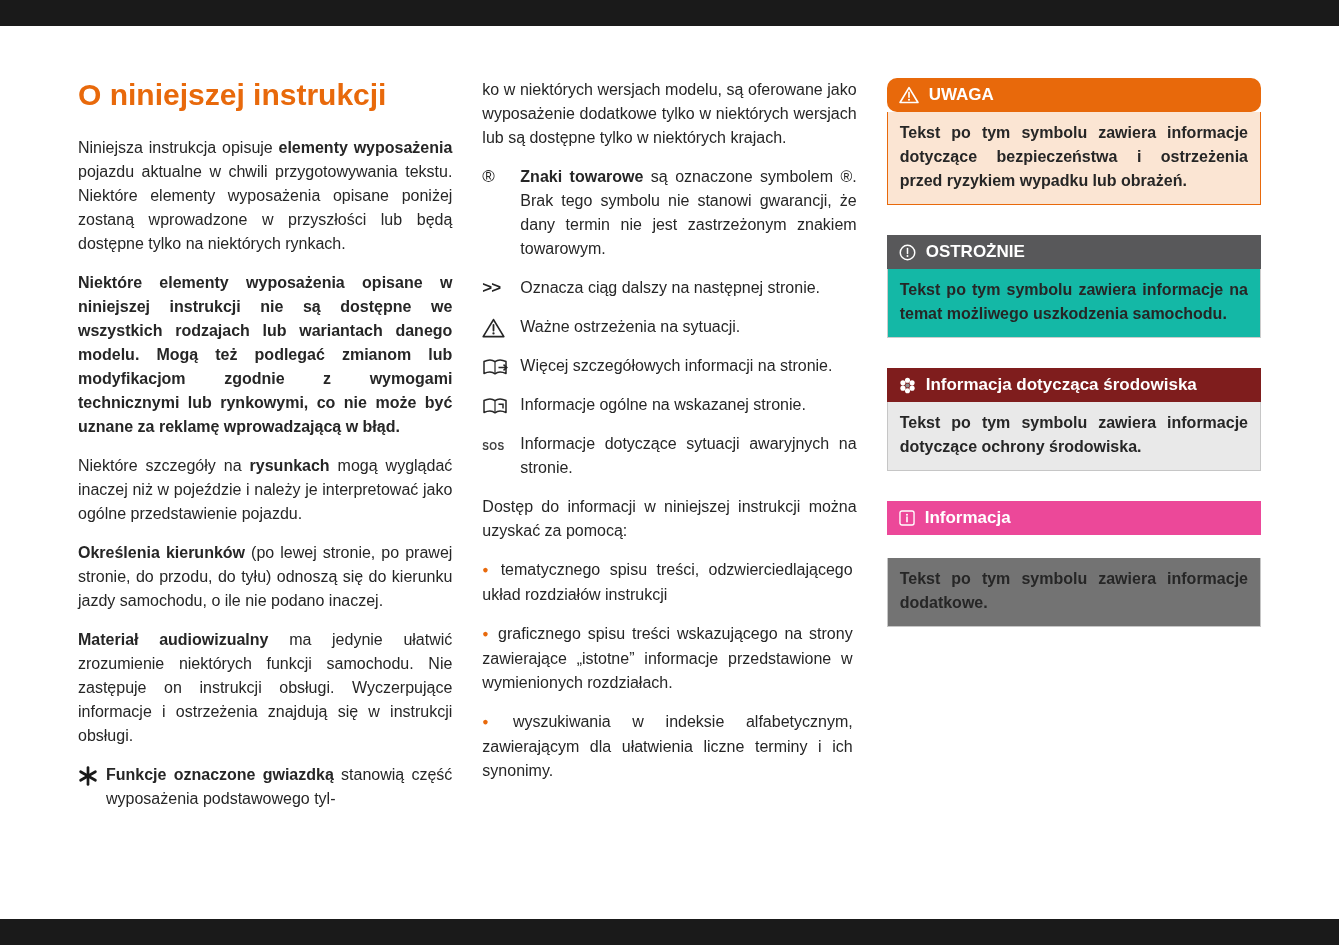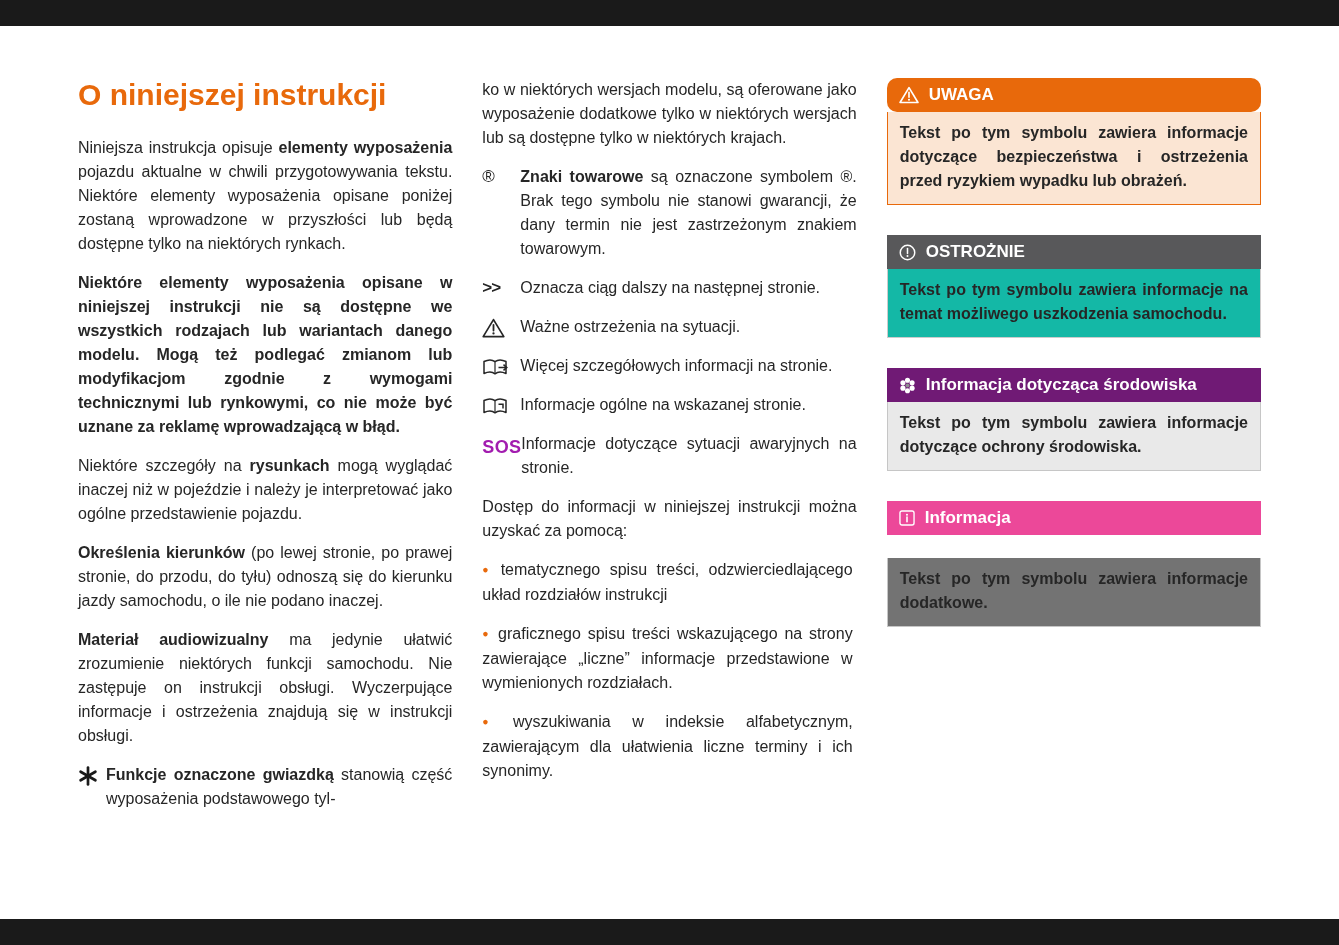--- a/index.html
+++ b/index.html
@@ -14,21 +14,21 @@
   .col{flex:1;min-width:0;}
   h1.title{margin:0 0 24px 0;font-size:30px;line-height:34px;font-weight:700;color:#e8690b;}
   p.para{margin:0 0 15px 0;text-align:justify;hyphens:auto;}
   .b{font-weight:700;}
   .icon-item{display:flex;align-items:flex-start;margin:0 0 15px 0;}
   .icon-item .sym{flex:0 0 38px;padding-top:1px;}
   .icon-item.star-item .sym{flex:0 0 28px;}
   .icon-item p.para{margin:0;flex:1;}
   .sym.reg{font-size:17px;line-height:22px;}
   .sym.arrows{font-weight:700;font-size:17px;letter-spacing:-1px;line-height:22px;}
-  .sym.sos{font-weight:700;font-size:18px;letter-spacing:.3px;color:#a21caf;padding-top:3px;}
+  .sym.sos{font-weight:700;font-size:10px;letter-spacing:.3px;color:#404040;padding-top:3px;}
   ul.bullets{list-style:none;margin:2px 4px 0 0;padding:0;}
   ul.bullets li{margin:0 0 15px 0;text-align:justify;}
   ul.bullets li::before{content:"●";color:#e8690b;font-size:10.5px;margin-right:7px;
                         position:relative;top:-2px;}
   
   .box{margin:0 0 30px 0;}
   .box-head{display:flex;align-items:center;height:34px;padding:0 12px;gap:10px;
             color:#ffffff;font-weight:700;font-size:17px;}
   .box-body{border:1px solid #c6c6c6;border-top:0;padding:9px 12px 11px 12px;
             font-weight:700;text-align:justify;}
@@ -113,21 +113,21 @@
 
       <div class="icon-item">
         <span class="sym sos">SOS</span>
         <p class="para">Informacje dotyczące sytuacji awaryjnych na stronie.</p>
       </div>
 
       <p class="para">Dostęp do informacji w niniejszej instrukcji można uzyskać za pomocą:</p>
 
       <ul class="bullets">
         <li>tematycznego spisu treści, odzwierciedlającego układ rozdziałów instrukcji</li>
-        <li>graficznego spisu treści wskazującego na strony zawierające „liczne” informacje przedstawione w wymienionych rozdziałach.</li>
+        <li>graficznego spisu treści wskazującego na strony zawierające „istotne” informacje przedstawione w wymienionych rozdziałach.</li>
         <li>wyszukiwania w indeksie alfabetycznym, zawierającym dla ułatwienia liczne terminy i ich synonimy.</li>
       </ul>
     </div>
 
     <div class="col">
 
       <div class="box">
         <div class="box-head" style="background-color: rgb(232, 105, 11); border-radius: 10px;">
           <span class="box-icon">
             <svg width="20" height="18" viewBox="0 0 23 20">
@@ -153,21 +153,21 @@
             </svg>
           </span>
           <span>OSTROŻNIE</span>
         </div>
         <div class="box-body" style="background-color: #14b8a6; border-color: rgb(204, 204, 204);">
           <p>Tekst po tym symbolu zawiera informacje na temat możliwego uszkodzenia samochodu.</p>
         </div>
       </div>
 
       <div class="box">
-        <div class="box-head" style="background-color: #701a75;">
+        <div class="box-head" style="background-color: #7f1d1d;">
           <span class="box-icon">
             <svg width="17" height="17" viewBox="0 0 20 20">
               <g fill="#ffffff">
                 <circle cx="10" cy="3.8" r="3"></circle>
                   <circle cx="15.4" cy="6.9" r="3"></circle>
                 <circle cx="15.4" cy="13.1" r="3"></circle>
                   <circle cx="10" cy="16.2" r="3"></circle>
                 <circle cx="4.6" cy="13.1" r="3"></circle>
                   <circle cx="4.6" cy="6.9" r="3"></circle>
               </g>

